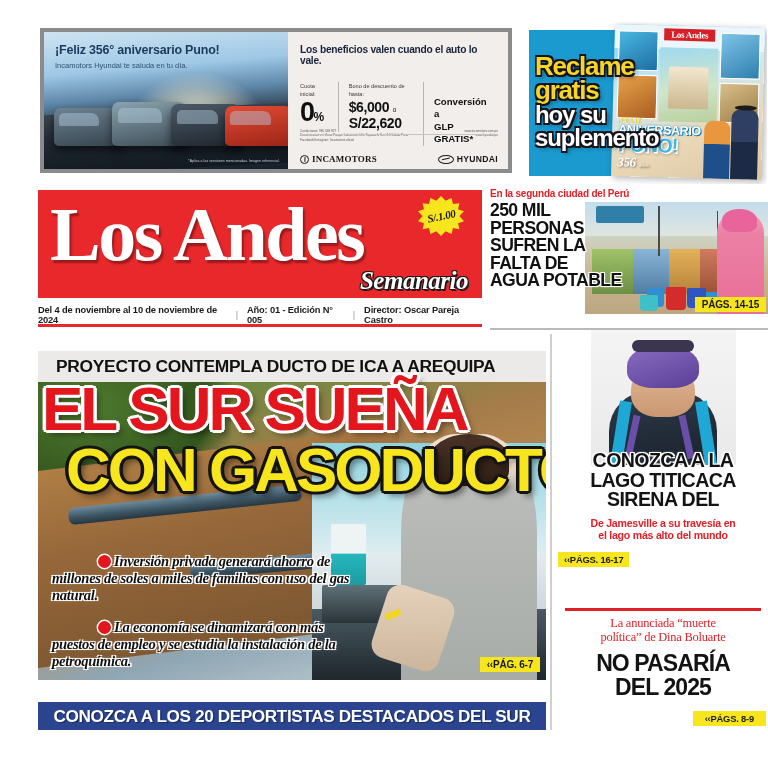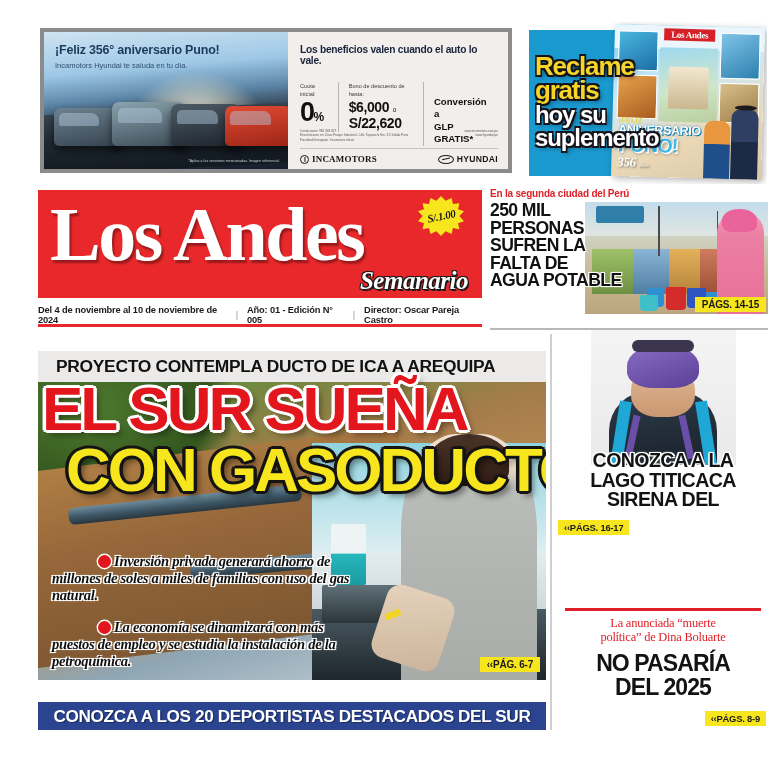--- a/index.html
+++ b/index.html
@@ -71,21 +71,21 @@
   .ad-fine {
     position: absolute; left: 12px; right: 10px; bottom: 26px;
     font-size: 3.1px; color: #5a5a5a; line-height: 1.55;
     display: flex; justify-content: space-between; gap: 8px;
     border-top: 0; 
   }
   .ad-fine-r { text-align: right; white-space: nowrap; }
   .ad-brands {
     position: absolute; left: 12px; right: 10px; bottom: 5px;
     display: flex; justify-content: space-between; align-items: center;
-    border-top: 1px solid #c9c3c0; padding-top: 5px;
+    border-top: 1px solid #c9c3c0; padding-top: 19px;
   }
   .brand { display: flex; align-items: center; gap: 3px; }
   .brand-mark {
     width: 9px; height: 9px; border: 1.1px solid #1a1a1a; border-radius: 50%;
     position: relative;
   }
   .brand-mark:after { content:""; position:absolute; left:50%; top:1px; bottom:1px; width:1.1px; background:#1a1a1a; transform:translateX(-50%); }
   .brand-h {
     width: 16px; height: 9px; border: 1.2px solid #1a1a1a; border-radius: 50%;
     position: relative;
@@ -385,21 +385,21 @@
   .dina-kicker {
     font-family: "Liberation Serif", serif;
     font-size: 12.4px; color: #e02028; line-height: 1.16; letter-spacing: -.2px;
   }
   .dina-head {
     margin-top: 7px;
     font-size: 23px; font-weight: bold; color: #131313; line-height: 1.04; letter-spacing: -.9px;
   }
   .dina-head span { display: block; }
   .dina-pag { margin-top: 8px; text-align: right; padding-right: 2px; }
-  .dina-pag .pagtag { font-size: 9.4px; padding: 2px 6px; }
+  .dina-pag .pagtag { font-size: 9.4px; padding: 2px 12px; }
 </style>
 </head>
 <body>
 
 <div class="page">
 
   <div class="top-ad">
     <div class="top-ad-inner">
 
       <div class="ad-photo">
@@ -598,20 +598,24 @@
       <div class="sw-goggles"></div>
       <div class="sw-ribbon-l"></div>
       <div class="sw-ribbon-r"></div>
       <div class="sw-medal"></div>
     </div>
     <div class="swim-head">
       <span>CONOZCA A LA</span>
       <span>LAGO TITICACA</span>
       <span>SIRENA DEL</span>
     </div>
+    <div class="swim-sub">
+      <span>De Jamesville a su travesía en</span><br>
+      <span>el lago más alto del mundo</span>
+    </div>
     <div class="swim-pag">
       <span class="pagtag">‹‹PÁGS. 16-17</span>
     </div>
   </div>
 
   <div class="rule-red"></div>
 
   <div class="dina">
     <div class="dina-kicker">
       <span>La anunciada “muerte</span><br>

